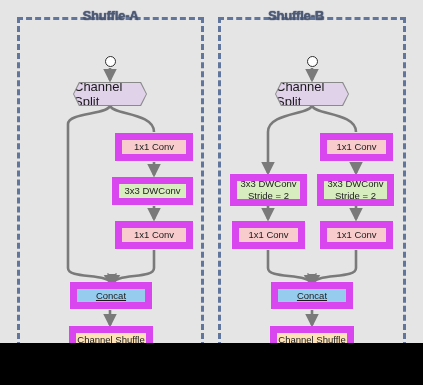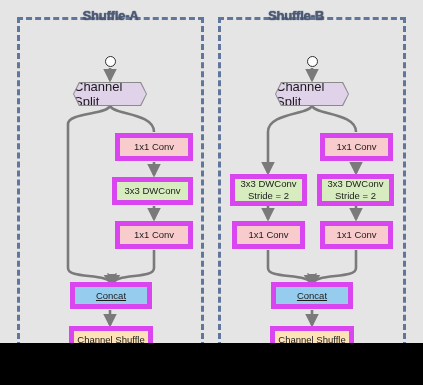--- a/index.html
+++ b/index.html
@@ -41,21 +41,21 @@
   svg.wires {
     position: absolute;
     left: 0; top: 0;
     width: 423px; height: 385px;
     pointer-events: none;
   }
 
   .node {
     position: absolute;
     box-sizing: border-box;
-    border: 5px solid #d946ef;
+    border: 7px solid #d946ef;
     display: flex;
     align-items: center;
     justify-content: center;
     text-align: center;
     font-size: 9.5px;
     color: #1b1b1b;
     line-height: 1.22;
     white-space: pre-line;
   }
   .n-pink   { background: #f8cccc; }

